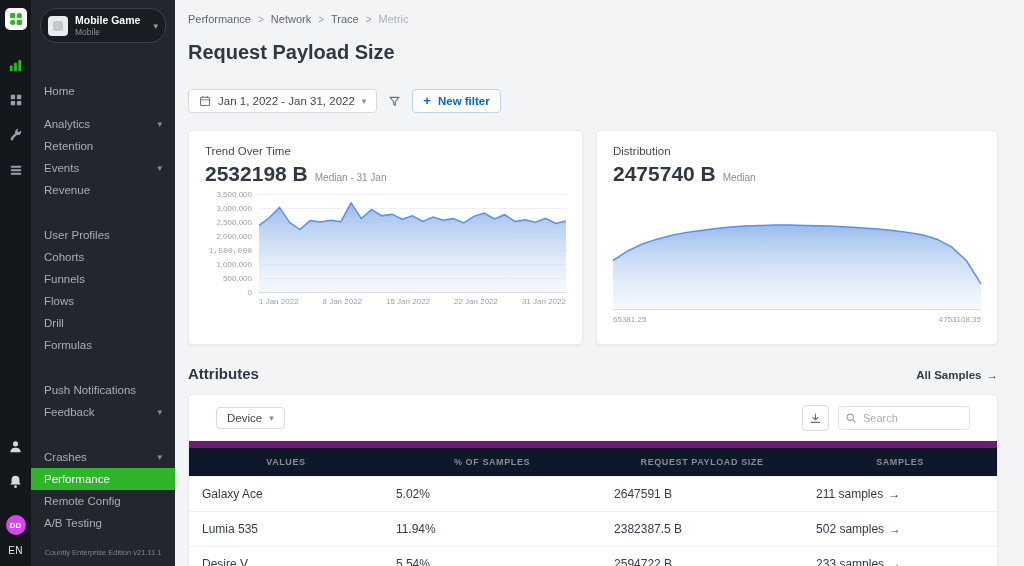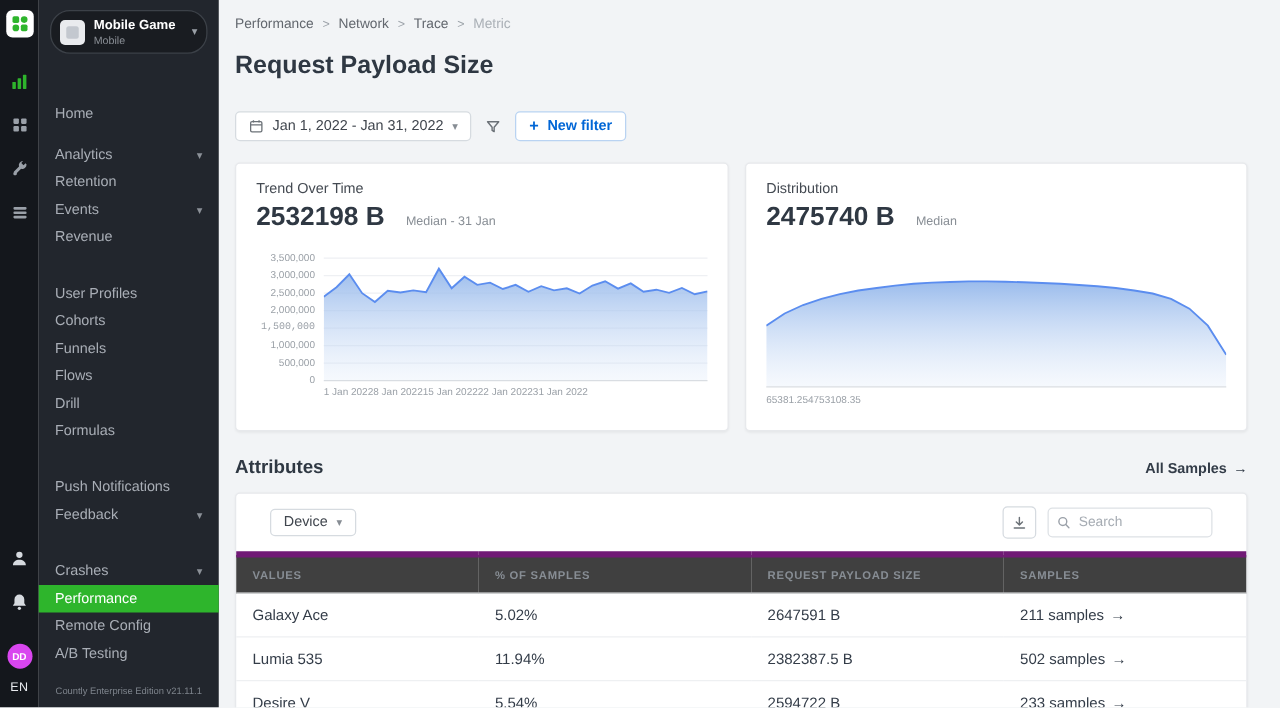--- a/index.html
+++ b/index.html
@@ -46,50 +46,50 @@
   .btn-blue{border-color:#b9d3f2;color:var(--blue);font-weight:bold}
   .btn-blue .plus{font-weight:bold;font-size:13px;line-height:10px}
   .funnel-btn{cursor:pointer;display:flex;align-items:center}
 
   .cards{margin-top:17px;display:flex;gap:13px}
   .card{background:#fff;border:1px solid #e7e9ec;border-radius:4px;box-shadow:0 1px 2px rgba(0,0,0,.05)}
   .metric-card{height:215px;padding:14px 16px}
   .trend-card{width:395px;flex-shrink:0}
   .dist-card{flex:1}
   .card-label{font-size:11.5px;color:#444a52}
-  .big-row{display:flex;align-items:baseline;gap:17px;margin-top:5px}
+  .big-row{display:flex;align-items:baseline;gap:7px;margin-top:5px}
   .big-val{font-size:21px;font-weight:bold;color:#2f3843}
   .big-sub{font-size:10px;color:#888e95}
 
-  .chart-wrap{display:flex;margin-top:20px}
+  .chart-wrap{display:flex;margin-top:8px}
   .ylabels{position:relative;width:54px;height:98px;flex-shrink:0}
   .ytick{position:absolute;right:7px;transform:translateY(-50%);font-size:8px;color:#9aa0a7;white-space:nowrap}
   .plot{position:relative;flex:1;height:98px}
   .plot svg{position:absolute;inset:0;width:100%;height:100%}
   .gridline{position:absolute;left:0;right:0;height:1px;background:#eef0f3}
   .gridline.axis{background:#d9dde2}
-  .xlabels{display:flex;font-size:8px;color:#9aa0a7;margin-top:5px}
+  .xlabels{display:flex;justify-content:space-between;font-size:8px;color:#9aa0a7;margin-top:5px}
   .trend-x{margin-left:54px}
   .dist-plot{height:98px;margin-top:26px}
 
   .attr-row{margin-top:20px;display:flex;align-items:baseline;justify-content:space-between}
   .attr-title{font-size:15px;font-weight:bold;color:#2f3843}
   .all-samples{font-size:11.5px;color:#333c48;font-weight:bold;cursor:pointer;display:flex;gap:5px;align-items:center}
 
   .table-card{margin-top:12px;border-radius:4px 4px 0 0;padding-top:10px}
   .table-toolbar{display:flex;align-items:center;justify-content:space-between;padding:0 27px 10px}
   .toolbar-right{display:flex;align-items:center;gap:9px}
   .icon-btn{width:27px;height:26px;border:1px solid #d6dbe0;border-radius:4px;background:#fff;display:flex;align-items:center;justify-content:center;cursor:pointer}
   .search-box{position:relative;width:132px}
   .search-box svg{position:absolute;left:7px;top:6px}
   .search-box input{width:100%;border:1px solid #dde1e5;border-radius:4px;padding:5px 8px 5px 24px;font-size:11px;font-family:inherit;color:#40464e;outline:none}
   .search-box input::placeholder{color:#a6acb3}
 
   table{width:100%;border-collapse:collapse}
-  thead th{background:#404040;border-top:5px solid #701a75;border-bottom:1px solid #edeff1;font-size:9px;letter-spacing:.6px;color:#878d94;text-align:left;padding:9px 13px;font-weight:bold}
+  thead th{background:#0f172a;border-top:7px solid #701a75;border-bottom:1px solid #edeff1;font-size:9px;letter-spacing:.6px;color:#878d94;text-align:center;padding:9px 13px;font-weight:bold}
   tbody td{font-size:12px;color:#333c48;padding:10px 13px;border-bottom:1px solid #eef0f2}
   .samples-cell{display:flex;align-items:center;gap:5px;cursor:pointer}
   th.c1{width:24%}th.c2{width:27%}th.c3{width:25%}th.c4{width:24%}
 </style>
 </head>
 <body>
 
 <div class="app">
 
   <div class="rail">

